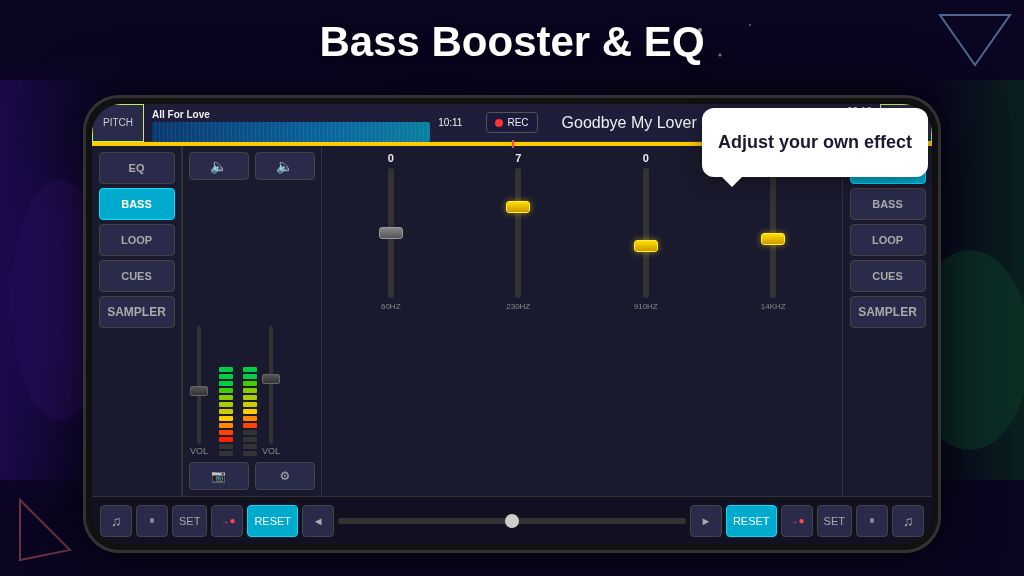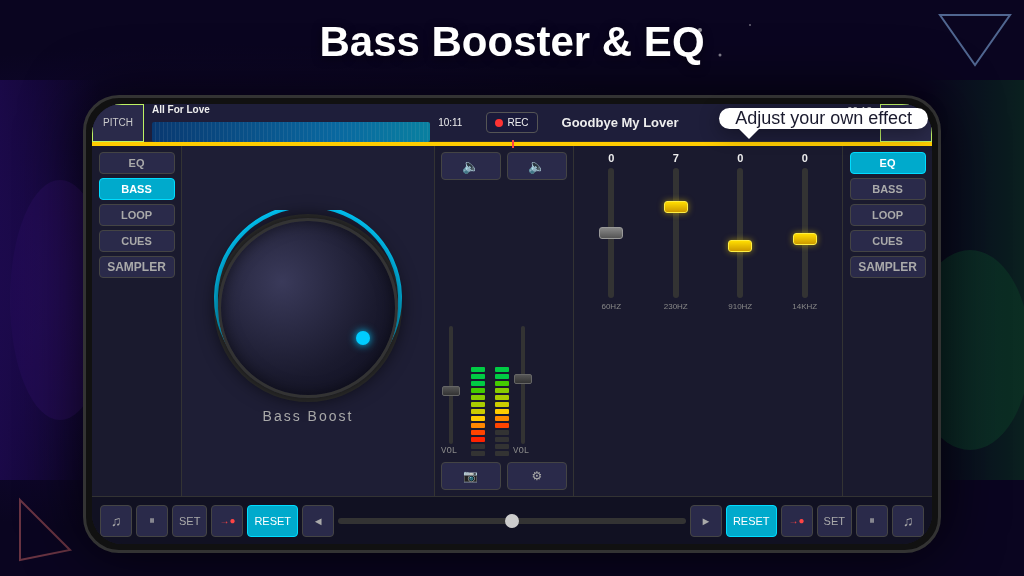--- a/index.html
+++ b/index.html
@@ -100,21 +100,21 @@
       padding: 0 8px;
       position: relative;
       overflow: hidden;
     }
 
     .track-left {
       flex: 1;
       height: 38px;
       display: flex;
       flex-direction: column;
-      justify-content: space-between;
+      justify-content: flex-end;
     }
     .track-right {
       flex: 1;
       height: 38px;
       display: flex;
       flex-direction: column;
       justify-content: center;
       align-items: flex-end;
     }
 
@@ -197,21 +197,21 @@
       flex-direction: column;
       align-items: center;
       padding: 6px 4px;
       gap: 4px;
       flex-shrink: 0;
       border-right: 1px solid #333;
     }
 
     .panel-btn {
       width: 76px;
-      height: 22px;
+      height: 32px;
       background: #2a2a4a;
       border: 1px solid #444;
       border-radius: 4px;
       color: #aaa;
       font-size: 11px;
       font-weight: bold;
       display: flex;
       align-items: center;
       justify-content: center;
       cursor: pointer;
@@ -335,23 +335,23 @@
     .vu-seg {
       width: 10px;
       height: 5px;
       border-radius: 1px;
     }
 
     
     .fader-container {
       display: flex;
       flex-direction: column;
+      align-items: center;
       height: 140px;
       position: relative;
-      font-family: Liberation Mono, monospace;
     }
 
     .fader-track {
       width: 4px;
       flex: 1;
       background: #333;
       border-radius: 2px;
       position: relative;
       margin: 8px 0;
     }
@@ -509,23 +509,23 @@
       cursor: pointer;
     }
 
     
     .tooltip-bubble {
       position: absolute;
       top: 108px;
       right: 96px;
       background: white;
       border-radius: 12px;
-      padding: 0 16px;
+      padding: 24px 16px;
       font-size: 18px;
-      font-weight: normal;
+      font-weight: bold;
       color: #1a1a2e;
       z-index: 20;
       white-space: nowrap;
       box-shadow: 0 4px 20px rgba(0,0,0,0.4);
     }
     .tooltip-bubble::after {
       content: '';
       position: absolute;
       bottom: -10px;
       left: 20px;
@@ -596,21 +596,21 @@
         </div>
         <span class="track-time" style="margin: 0 8px; flex-shrink:0;">10:11</span>
       </div>
 
       <div class="rec-btn">
         <span class="rec-dot"></span>
         <span>REC</span>
       </div>
 
       <div class="track-section">
-        <span class="track-time" style="margin: 0 8px; flex-shrink:0; font-weight:bold; font-size:13px; color:#eee;">Goodbye My Lover</span>
+        <span class="track-time" style="margin: 0 8px; flex-shrink:0; font-weight:normal; font-size:16px; color:#eee;">Goodbye My Lover</span>
         <div class="track-right">
           <span class="track-time">00:13</span>
           <div class="waveform-area" style="background: linear-gradient(to right, #0088aa, #00aacc, #00ccaa);"></div>
         </div>
       </div>
 
       <div class="pitch-btn">PITCH</div>
     </div>
 
     <div class="progress-bar"></div>
@@ -618,34 +618,20 @@
     <div class="main-content">
 
       <div class="left-panel">
         <div class="panel-btn">EQ</div>
         <div class="panel-btn active">BASS</div>
         <div class="panel-btn">LOOP</div>
         <div class="panel-btn">CUES</div>
         <div class="panel-btn wide">SAMPLER</div>
       </div>
 
-      <div class="center-area">
-        <div class="knob-container">
-          <div class="knob-arc">
-            <svg viewBox="0 0 196 196" xmlns="http://www.w3.org/2000/svg">
-              <circle cx="98" cy="98" r="92" fill="none" stroke="#333" stroke-width="4"></circle>
-              <path d="M 30 150 A 92 92 0 1 1 166 150" fill="none" stroke="#00ccff" stroke-width="4" stroke-linecap="round"></path>
-            </svg>
-          </div>
-          <div class="knob-outer">
-            <div class="knob-dot"></div>
-          </div>
-        </div>
-        <div class="bass-boost-label">Bass  Boost</div>
-      </div>
 
       <div class="mixer-area">
         <div class="mixer-top-btns">
           <div class="mixer-btn">
             <span>🔈</span>
           </div>
           <div class="mixer-btn">
             <span>🔈</span>
           </div>
         </div>

